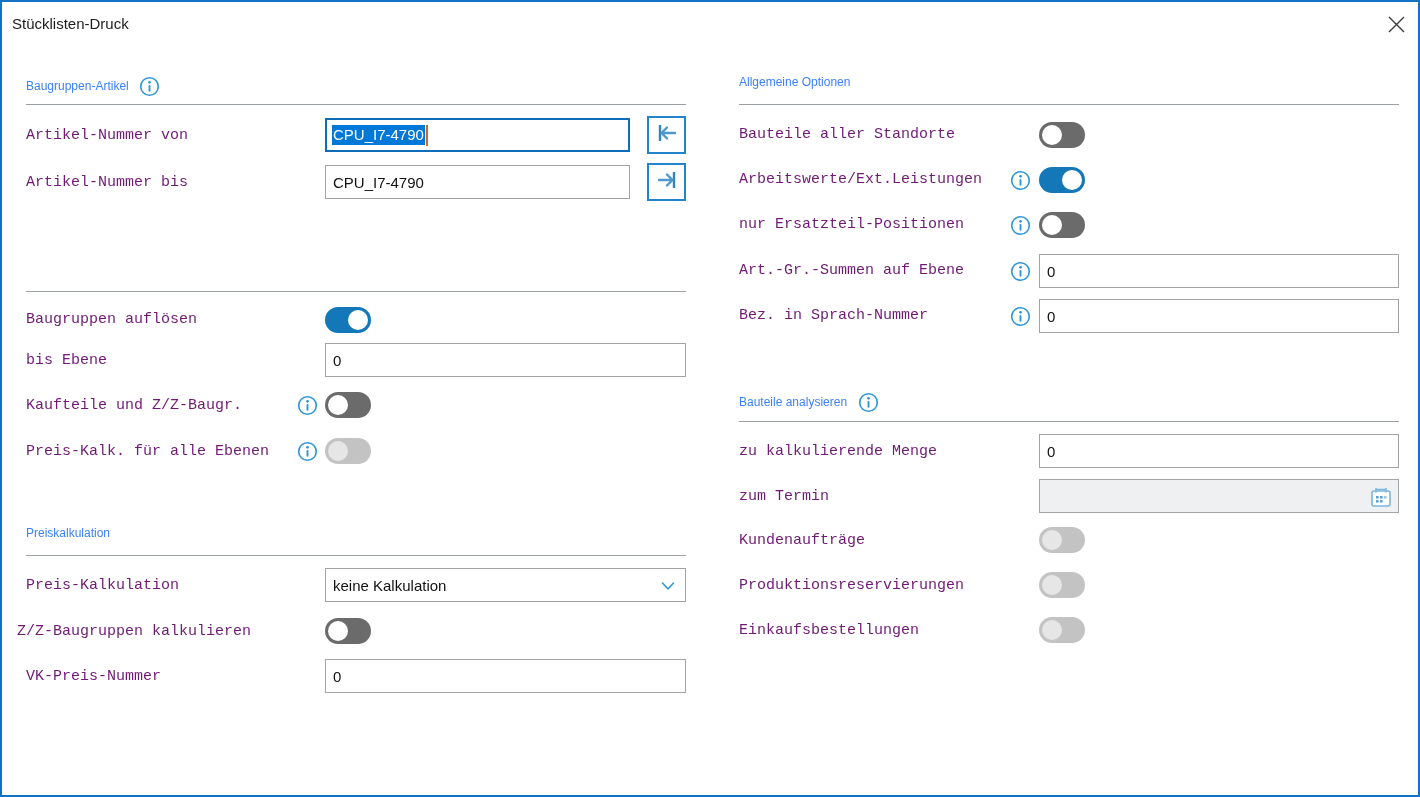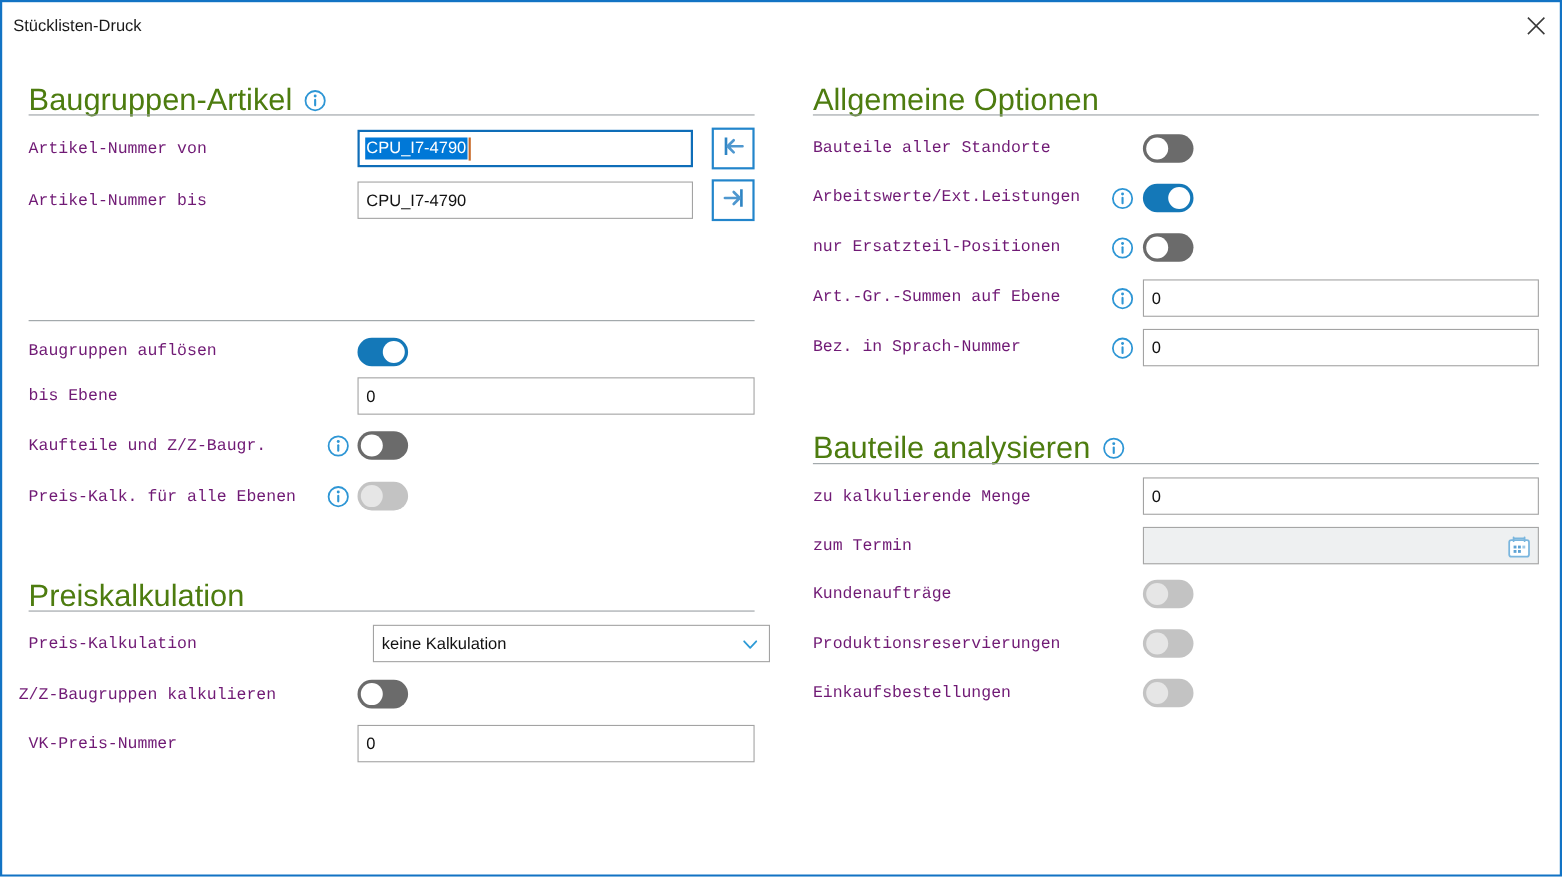--- a/index.html
+++ b/index.html
@@ -1,37 +1,37 @@
 <!DOCTYPE html>
 <html><head>
 <meta charset="utf-8">
 <style>
   html,body{margin:0;padding:0;background:#fff;font-family:"Liberation Sans","DejaVu Sans",sans-serif;}
   .window{position:relative;width:1420px;height:797px;box-sizing:border-box;background:#ffffff;border:2px solid #1273c4;overflow:hidden;}
   .title{position:absolute;left:10px;top:13px;font-size:15px;color:#1b1b1b;}
   .close-btn{position:absolute;left:1380px;top:10px;width:28px;height:28px;display:flex;align-items:center;justify-content:center;cursor:pointer;}
-  .section-title{position:absolute;font-size:28px;color:#4d7c0f;display:flex;align-items:center;gap:10px;white-space:nowrap;}
+  .section-title{position:absolute;font-size:12px;color:#3b82f6;display:flex;align-items:center;gap:10px;white-space:nowrap;}
   .divider{position:absolute;height:1px;background:#9aa0a4;}
   .flabel{position:absolute;font-size:15px;color:#701a75;white-space:nowrap;line-height:18px;font-family:Liberation Mono, monospace;}
   .tinput{position:absolute;height:34px;box-sizing:border-box;border:1px solid #a3a3a3;background:#fff;font-family:inherit;font-size:15px;color:#111;padding:0 7px;outline:none;}
   .tinput-div{position:absolute;height:34px;box-sizing:border-box;display:flex;align-items:center;background:#fff;font-size:15px;color:#111;padding:0 5px;}
   .focused{border:2px solid #0e6db8;}
   .sel-text{background:#0078d7;color:#fff;padding:1px 1px 2px 1px;}
   .caret{display:inline-block;width:2px;height:21px;background:#c96a28;margin-left:1px;}
   .range-btn{position:absolute;width:39px;height:38px;box-sizing:border-box;border:2px solid #2285cb;background:#fff;display:flex;align-items:center;justify-content:center;cursor:pointer;}
   .toggle{position:absolute;width:46px;height:26px;border-radius:13px;cursor:pointer;}
   .toggle .knob{position:absolute;top:3px;width:20px;height:20px;border-radius:50%;background:#fff;}
   .toggle.on{background:#1478b8;}
   .toggle.on .knob{right:3px;}
   .toggle.off{background:#6b6b6b;}
   .toggle.off .knob{left:3px;}
   .toggle.disabled{background:#c3c3c3;cursor:default;}
   .toggle.disabled .knob{left:3px;background:#e6e6e6;}
   .info{position:absolute;width:22px;height:22px;display:flex;align-items:center;justify-content:center;cursor:pointer;}
-  .select-box{position:absolute;height:34px;box-sizing:border-box;border:1px solid #a3a3a3;background:#fff;font-size:15px;color:#111;display:flex;align-items:center;padding:0 7px;cursor:pointer;margin-left:14px;}
+  .select-box{position:absolute;height:34px;box-sizing:border-box;border:1px solid #a3a3a3;background:#fff;font-size:15px;color:#111;display:flex;align-items:center;padding:0 7px;cursor:pointer;}
   .select-box .chev{position:absolute;right:8px;top:8px;}
   .date-box{position:absolute;height:34px;box-sizing:border-box;border:1px solid #a6a6a6;background:#eef0f1;}
   .date-box .cal{position:absolute;right:4px;top:4px;}
   .print-btn{position:absolute;left:1226px;top:740px;width:172px;height:32px;box-sizing:border-box;border:2px solid #2479c9;background:#fff;display:flex;align-items:center;justify-content:center;gap:8px;color:#1b7cc8;font-size:15px;cursor:pointer;}
   .print-btn .ak{text-decoration:underline;}
 </style>
 </head>
 <body>
 
 <div class="window">

